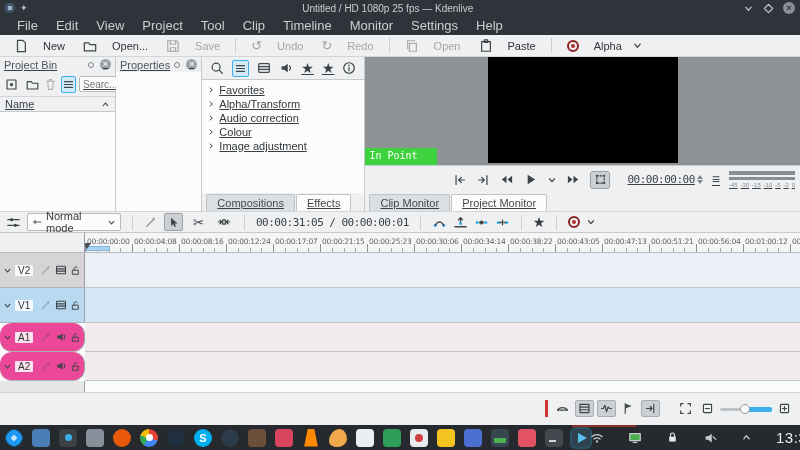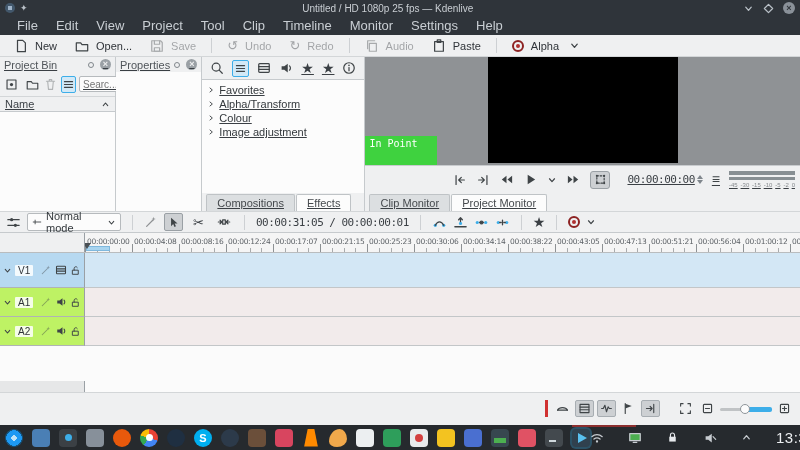--- a/index.html
+++ b/index.html
@@ -17,21 +17,21 @@
   .tb-ctl { display:flex; gap:9px; align-items:center; }
   .tb-ctl svg { stroke:#b9c0c7; }
   .tb-close { width:12px; height:12px; border-radius:50%; background:#8a9199; color:#2f343a; font-size:9px; line-height:12px; text-align:center; font-weight:bold; }
 
   
   .menubar { height:19px; background:#2f343a; display:flex; align-items:center; padding-left:8px; }
   .menu-item { color:#c9ced3; font-size:13px; padding:0 9px; line-height:19px; }
 
   
   .toolbar { height:22px; background:#eff0f1; border-bottom:1px solid #d3d6d8; display:flex; align-items:center; padding:0 6px; gap:2px; }
-  .tbtn { display:flex; align-items:center; gap:7px; padding:2px 8px; border:none; background:transparent; font:11px "Liberation Sans",sans-serif; color:#2f3338; }
+  .tbtn { display:flex; align-items:center; gap:15px; padding:2px 8px; border:none; background:transparent; font:11px "Liberation Sans",sans-serif; color:#2f3338; }
   .tbtn.disabled { opacity:.4; }
   .tsep { width:1px; height:15px; background:#cdd0d3; margin:0 5px; }
   .uglyph { font-size:13px; line-height:13px; }
   .render-dot { position:relative; width:12px; height:12px; border:2px solid #8c2222; border-radius:50%; }
   .render-dot::after { content:""; position:absolute; left:2px; top:2px; width:4px; height:4px; border-radius:50%; background:#b03030; }
 
   
   .dock { height:154px; display:flex; background:#eff0f1;text-decoration:underline; }
   .panel { border-right:1px solid #c6cacd; display:flex; flex-direction:column; }
   .p-bin { width:116px; }
@@ -55,21 +55,21 @@
   .fxbar { height:22px; display:flex; align-items:center; gap:8px; padding:0 8px; }
   .fxlist { flex:1; background:#fcfcfc; border-top:1px solid #c6cacd; padding:3px 0; overflow:hidden; }
   .fx-row { display:flex; align-items:center; gap:4px; height:14px; padding-left:5px; color:#33383c; }
   .tabsrow { height:18px; display:flex; align-items:flex-end; padding-left:4px; gap:1px; background:#eff0f1; }
   .tab { height:17px; line-height:16px; padding:0 10px; background:#dcdfe1; border:1px solid #bfc3c6; border-bottom:none; border-radius:2px 2px 0 0; color:#45494d; }
   .tab.active { background:#fcfcfc; position:relative; z-index:2; }
 
   
   .monview { height:108px; background:#8f9295; position:relative; display:flex; justify-content:center; }
   .vframe { width:190px; height:106px; background:#000; }
-  .inpoint { position:absolute; left:0; bottom:0; width:72px; height:29px; background:#3fd23f; color:#fff;
+  .inpoint { position:absolute; left:0; bottom:0; width:72px; height:17px; background:#3fd23f; color:#fff;
     font:10px "DejaVu Sans Mono",monospace; line-height:16px; padding-left:4px; }
   .transport { height:28px; border-top:1px solid #c8cbce; display:flex; align-items:center; gap:9px; padding-left:88px; }
   .tc-box { display:flex; align-items:center; gap:2px; margin-left:8px; }
   .tc { font:11px "DejaVu Sans Mono",monospace; color:#3a3f44; letter-spacing:-0.5px; }
   .spin { display:flex; flex-direction:column; gap:1px; }
   .spin i { width:0; height:0; border-left:3px solid transparent; border-right:3px solid transparent; }
   .spin .up { border-bottom:4px solid #7f868c; }
   .spin .dn { border-top:4px solid #7f868c; }
   .meter { margin-left:auto; margin-right:5px; width:66px; }
   .mbar { height:4px; background:#878f93; margin-bottom:2px; }
@@ -98,21 +98,21 @@
   .playhead { position:absolute; left:-3px; top:10px; width:0; height:0;
     border-left:4px solid transparent; border-right:4px solid transparent; border-top:6px solid #4a5055; }
 
   
   .tracks { height:128px; background:#fbfbfb; }
   .track { display:flex; }
   .track.video { height:35px; }
   .track.audio { height:29px; }
   .thdr { width:85px; border-right:1px solid #9aa0a5; border-bottom:1px solid #b0b3b5; display:flex; align-items:center; gap:3px; padding:0 3px; }
   .track.video .thdr { background:#d6d4d6; }
-  .track.audio .thdr { background:#bef264; }
+  .track.audio .thdr { background:#ec4899;border-radius:12px; }
   .track.active .thdr { background:#b7d9f1; }
   .tlane { flex:1; border-bottom:1px solid #c3c6c8; }
   .track.video .tlane { background:#eaf0f5; }
   .track.audio .tlane { background:#f2ebeb; }
   .track.active .tlane { background:#d3e7f5; }
   .tname { background:rgba(255,255,255,.85); padding:0 3px; border-radius:1px; font-size:10px; color:#2f3338; }
   .thsp { flex:1; }
   .track .wand { opacity:.45; }
   .tfiller { height:11px; display:flex; }
   .tfiller .l { width:85px; background:#e6e7e8; border-right:1px solid #9aa0a5; }
@@ -215,21 +215,21 @@
     <button class="tbtn disabled" data-name="redo-button">
       <span class="uglyph" data-name="redo-icon">↻</span>
       <span>Redo</span>
     </button>
     <span class="tsep" data-name="separator"></span>
     <button class="tbtn disabled" data-name="copy-button">
       <svg class="svgi" width="14" height="14" viewBox="0 0 16 16" data-name="copy-icon">
           <rect x="5" y="5" width="8" height="9"></rect>
           <path d="M3 11V2h8"></path>
         </svg>
-      <span>Audio</span>
+      <span>Open</span>
     </button>
     <button class="tbtn" data-name="paste-button">
       <svg class="svgi" width="14" height="14" viewBox="0 0 16 16" data-name="paste-icon">
           <rect x="3" y="3" width="10" height="11"></rect>
           <rect x="6" y="1" width="4" height="3"></rect>
         </svg>
       <span>Paste</span>
     </button>
     <span class="tsep" data-name="separator"></span>
     <button class="tbtn" data-name="render-button">
@@ -327,20 +327,26 @@
           <svg class="svgi" width="8" height="8" viewBox="0 0 12 12" data-name="expand-chevron-icon">
               <path d="M4.5 3l3.5 3-3.5 3"></path>
             </svg>
           <span>Favorites</span>
         </div>
           <div class="fx-row" data-name="effect-category-row">
           <svg class="svgi" width="8" height="8" viewBox="0 0 12 12" data-name="expand-chevron-icon">
               <path d="M4.5 3l3.5 3-3.5 3"></path>
             </svg>
           <span>Alpha/Transform</span>
+        </div>
+          <div class="fx-row" data-name="effect-category-row">
+          <svg class="svgi" width="8" height="8" viewBox="0 0 12 12" data-name="expand-chevron-icon">
+              <path d="M4.5 3l3.5 3-3.5 3"></path>
+            </svg>
+          <span>Audio correction</span>
         </div>
           <div class="fx-row" data-name="effect-category-row">
           <svg class="svgi" width="8" height="8" viewBox="0 0 12 12" data-name="expand-chevron-icon">
               <path d="M4.5 3l3.5 3-3.5 3"></path>
             </svg>
           <span>Colour</span>
         </div>
           <div class="fx-row" data-name="effect-category-row">
           <svg class="svgi" width="8" height="8" viewBox="0 0 12 12" data-name="expand-chevron-icon">
               <path d="M4.5 3l3.5 3-3.5 3"></path>
@@ -497,20 +503,43 @@
       <span class="rlabel" data-name="ruler-timecode-label">00:00:00:00</span><span class="rlabel" data-name="ruler-timecode-label">00:00:04:08</span><span class="rlabel" data-name="ruler-timecode-label">00:00:08:16</span><span class="rlabel" data-name="ruler-timecode-label">00:00:12:24</span><span class="rlabel" data-name="ruler-timecode-label">00:00:17:07</span><span class="rlabel" data-name="ruler-timecode-label">00:00:21:15</span><span class="rlabel" data-name="ruler-timecode-label">00:00:25:23</span><span class="rlabel" data-name="ruler-timecode-label">00:00:30:06</span><span class="rlabel" data-name="ruler-timecode-label">00:00:34:14</span><span class="rlabel" data-name="ruler-timecode-label">00:00:38:22</span><span class="rlabel" data-name="ruler-timecode-label">00:00:43:05</span><span class="rlabel" data-name="ruler-timecode-label">00:00:47:13</span><span class="rlabel" data-name="ruler-timecode-label">00:00:51:21</span><span class="rlabel" data-name="ruler-timecode-label">00:00:56:04</span><span class="rlabel" data-name="ruler-timecode-label">00:01:00:12</span><span class="rlabel" data-name="ruler-timecode-label">00:01:04:20</span></div>
       <div class="tick-minor" data-name="ruler-minor-ticks"></div>
       <div class="tick-major" data-name="ruler-major-ticks"></div>
       <div class="zonebar" data-name="timeline-zone-bar"></div>
       <div class="playhead" data-name="playhead-marker" style="left:-2px"></div>
     </div>
   </div>
 
   <div class="tracks" data-name="timeline-tracks">
 
+  <div class="track video" data-name="V2">
+      <div class="thdr" data-name="track-header">
+        <svg class="svgi" width="9" height="9" viewBox="0 0 12 12" data-name="track-collapse-chevron-icon">
+            <path d="M3 4.5l3 3.5 3-3.5"></path>
+          </svg>
+        <span class="tname" data-name="track-name">V2</span>
+        <span class="thsp"></span>
+        <svg class="svgi wand" width="12" height="12" viewBox="0 0 16 16" data-name="track-effects-icon">
+            <path d="M3 13l7-7"></path>
+            <path class="f" d="M11 2l.6 1.9L13.5 4.5l-1.9.6L11 7l-.6-1.9L8.5 4.5l1.9-.6z"></path>
+          </svg>
+        <svg class="svgi film" width="12" height="12" viewBox="0 0 16 16" data-name="video-track-icon">
+            <rect x="2" y="3" width="12" height="10" rx="1"></rect>
+            <path d="M2 6.5h12M2 9.5h12"></path>
+          </svg>
+
+        <svg class="svgi" width="11" height="11" viewBox="0 0 16 16" data-name="track-lock-icon">
+            <rect x="4" y="7.5" width="8" height="6"></rect>
+            <path d="M6 7.5V5a2.5 2.5 0 014.6-1.3"></path>
+          </svg>
+      </div>
+      <div class="tlane" data-name="track-lane"></div>
+    </div>
       <div class="track active video" data-name="V1">
       <div class="thdr" data-name="track-header">
         <svg class="svgi" width="9" height="9" viewBox="0 0 12 12" data-name="track-collapse-chevron-icon">
             <path d="M3 4.5l3 3.5 3-3.5"></path>
           </svg>
         <span class="tname" data-name="track-name">V1</span>
         <span class="thsp"></span>
         <svg class="svgi wand" width="12" height="12" viewBox="0 0 16 16" data-name="track-effects-icon">
             <path d="M3 13l7-7"></path>
             <path class="f" d="M11 2l.6 1.9L13.5 4.5l-1.9.6L11 7l-.6-1.9L8.5 4.5l1.9-.6z"></path>

